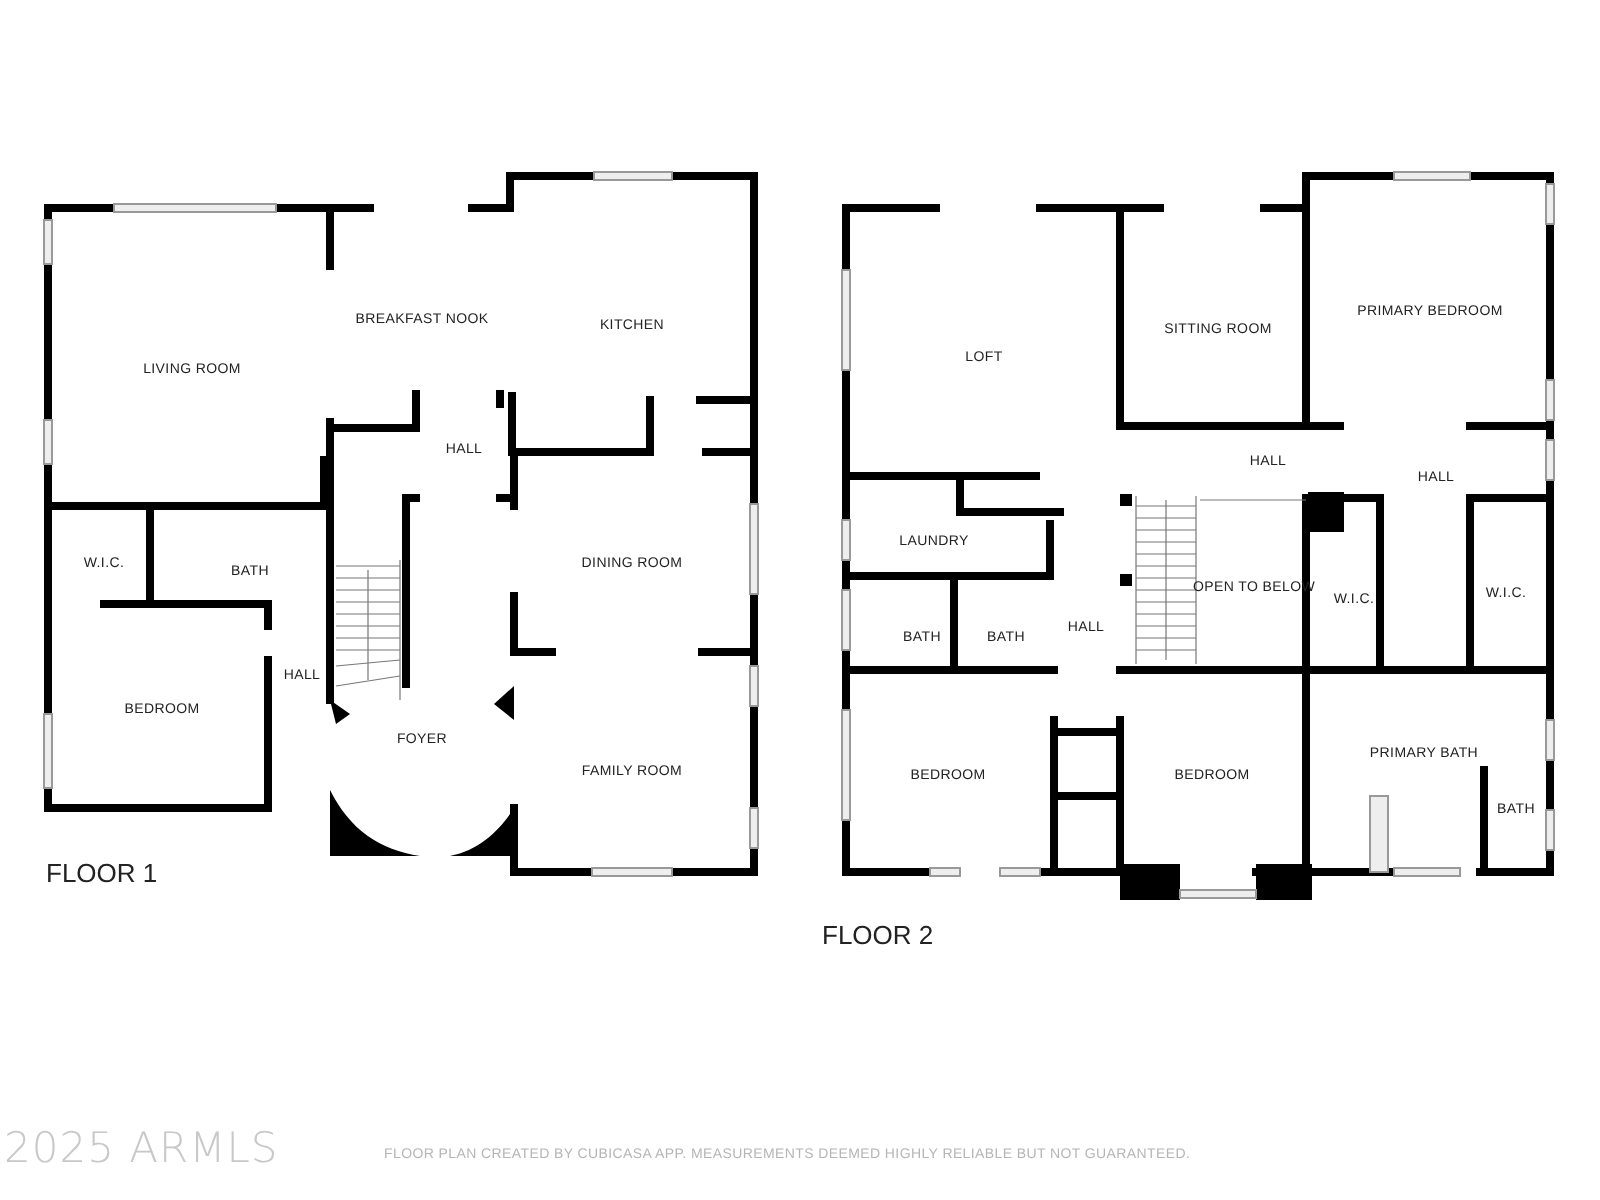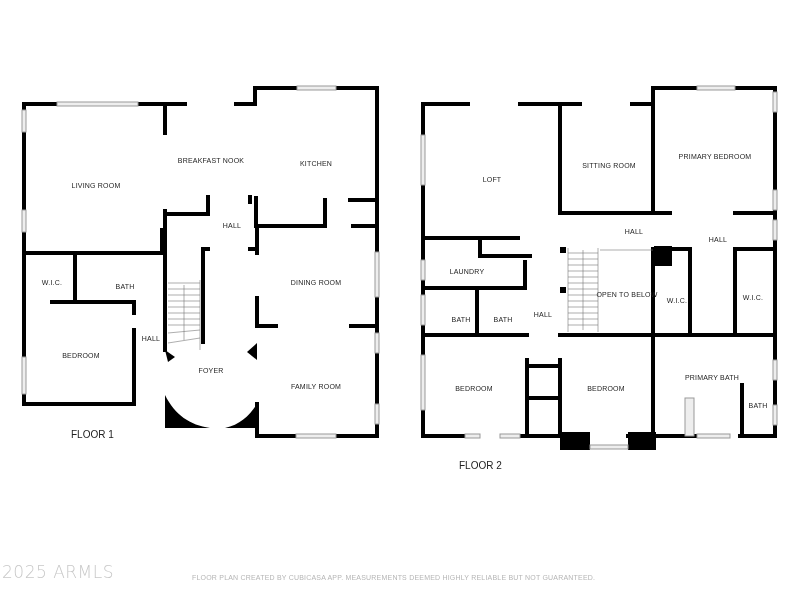--- a/index.html
+++ b/index.html
@@ -1,20 +1,20 @@
 <!DOCTYPE html>
 <html><head>
 <meta charset="utf-8">
 <style>
   html, body { margin:0; padding:0; background:#ffffff; }
   body { width:800px; height:600px; position:relative; overflow:hidden; font-family:"Liberation Sans", sans-serif; }
   svg.plan { position:absolute; left:0; top:0; }
   .room-label { position:absolute; font-size:7px; color:#222; letter-spacing:0.2px; white-space:nowrap; transform:translate(-50%,-50%); }
-  .floor-label { position:absolute; font-size:10px; color:#222; white-space:nowrap;margin-left:48px; }
-  .watermark { position:absolute; left:2px; top:562px; font-size:17px; color:#c8c8c8; font-family:"DejaVu Sans", sans-serif; font-weight:300; letter-spacing:0.5px; }
+  .floor-label { position:absolute; font-size:13px; color:#222; white-space:nowrap; }
+  .watermark { position:absolute; left:2px; top:562px; font-size:21px; color:#c8c8c8; font-family:"DejaVu Sans", sans-serif; font-weight:300; letter-spacing:0.5px; }
   .disclaimer { position:absolute; left:192px; top:574px; font-size:7px; color:#b5b5b5; letter-spacing:0.2px; }
 </style>
 </head>
 <body>
 
 <svg class="plan" width="800" height="600" viewBox="0 0 800 600">
   <g stroke="#000" stroke-width="4" fill="none" stroke-linecap="square">
 
     <path d="M24,104 H57 M138,104 H185 M236,104 H255 V88 H297 M336,88 H377 V436 H336 M296,436 H257 V404"></path>
     <path d="M24,104 V404 H133"></path>

